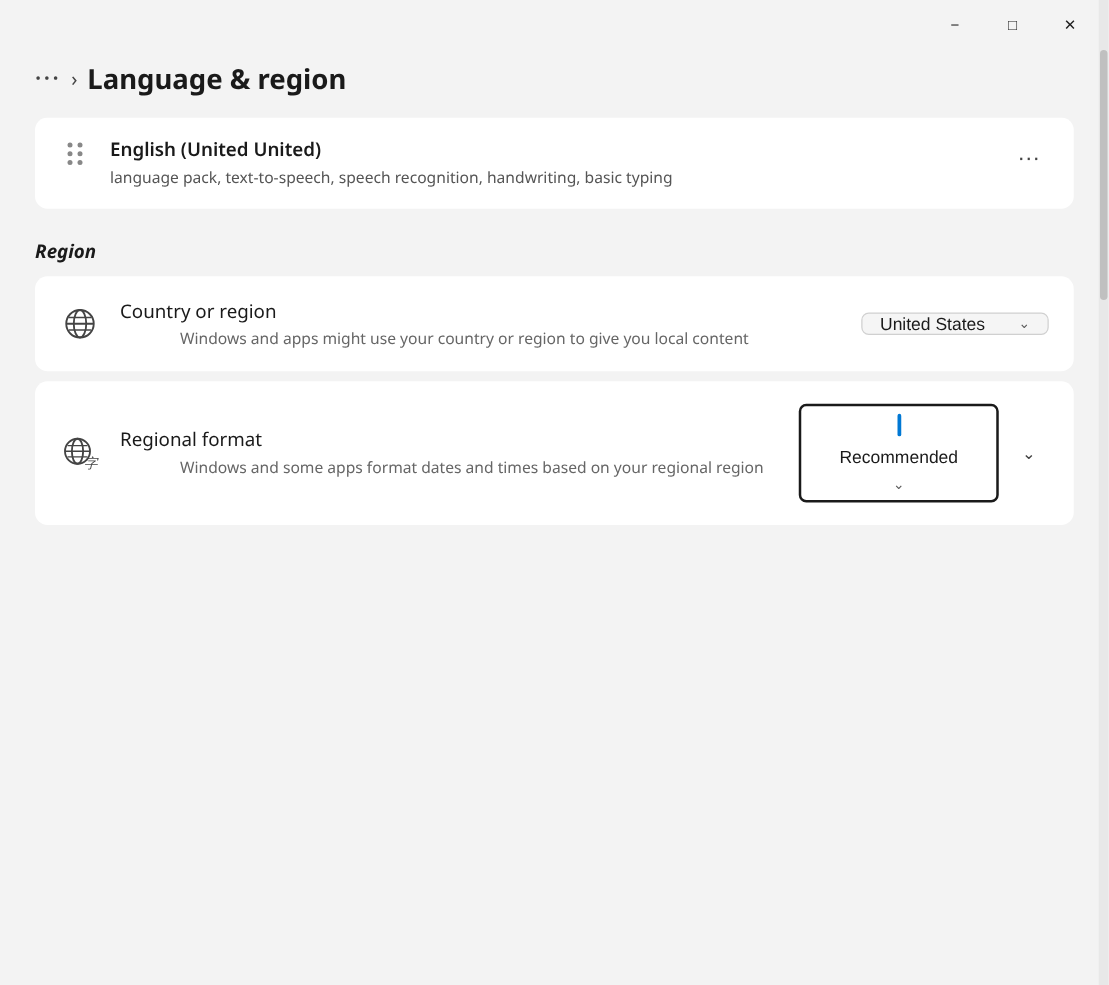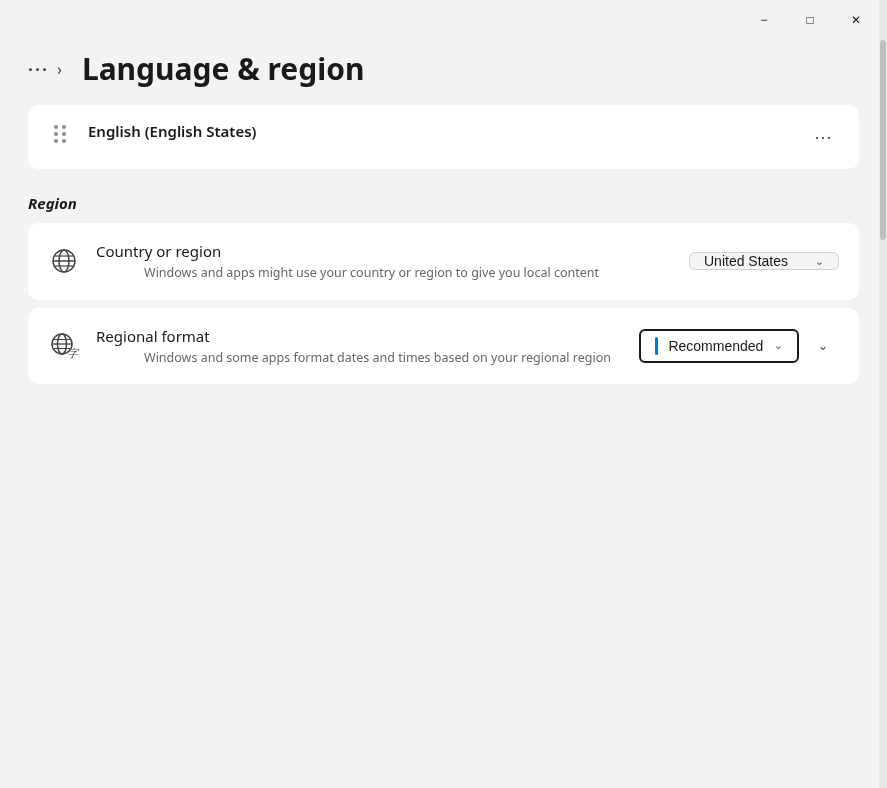--- a/index.html
+++ b/index.html
@@ -65,24 +65,23 @@
       letter-spacing: 2px;
       font-weight: 600;
     }
 
     .breadcrumb-chevron {
       font-size: 16px;
       color: #444;
     }
 
     .breadcrumb-title {
-      font-size: 30px;
+      font-size: 22px;
       font-weight: 700;
       color: #1a1a1a;
-      margin-left: 12px;
     }
 
     .content {
       flex: 1;
       padding: 0 28px 24px 28px;
       overflow-y: auto;
     }
 
     .card {
       background: #ffffff;
@@ -229,20 +228,21 @@
       gap: 8px;
       padding: 6px 14px;
       background: #ffffff;
       border: 2px solid #1a1a1a;
       border-radius: 6px;
       cursor: pointer;
       font-size: 14px;
       color: #1a1a1a;
       min-width: 160px;
       justify-content: space-between;
+      flex-direction: column;
     }
 
     .blue-bar {
       width: 3px;
       height: 18px;
       background: #0078d4;
       border-radius: 2px;
       min-width: 3px;
     }
 
@@ -304,21 +304,22 @@
         <div class="drag-dots">
           <div class="drag-dot"></div>
           <div class="drag-dot"></div>
           <div class="drag-dot"></div>
           <div class="drag-dot"></div>
           <div class="drag-dot"></div>
           <div class="drag-dot"></div>
         </div>
       </div>
       <div class="card-body">
-        <div class="card-title">English (English States)</div>
+        <div class="card-title">English (United United)</div>
+        <div class="card-desc">language pack, text-to-speech, speech recognition, handwriting, basic typing</div>
       </div>
       <div class="card-action">
         <button class="more-btn">···</button>
       </div>
     </div>
 
     <div class="section-label">Region</div>
 
     <div class="region-card">
       <div class="region-card-row">

